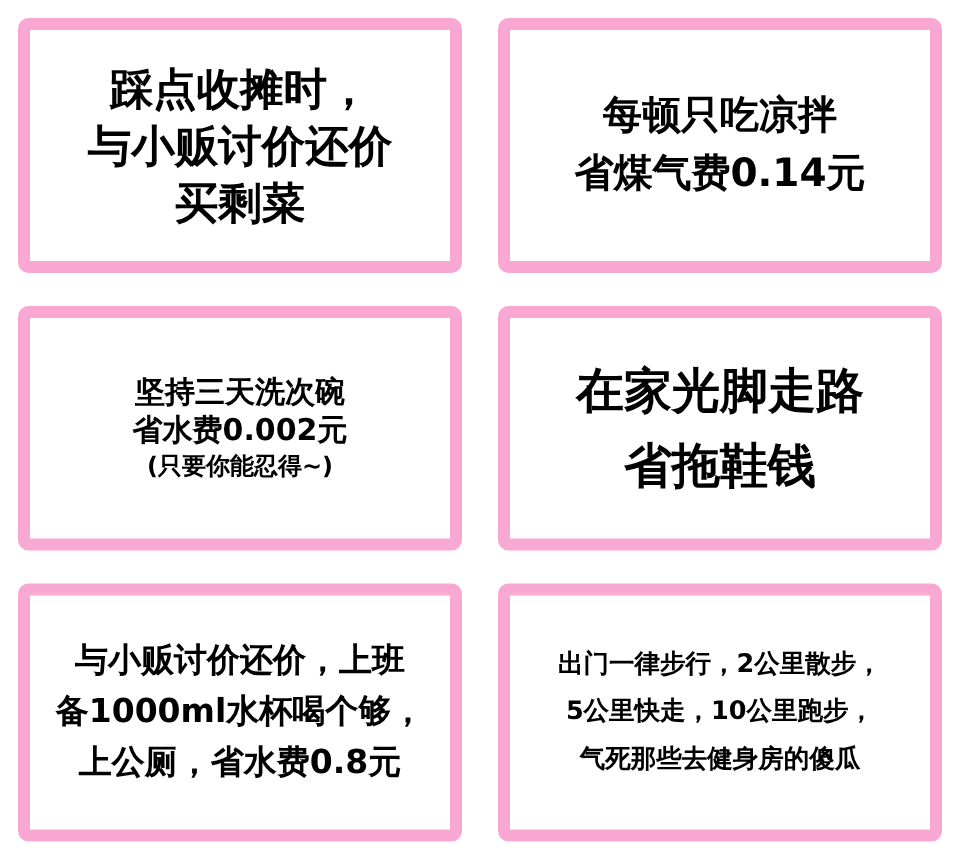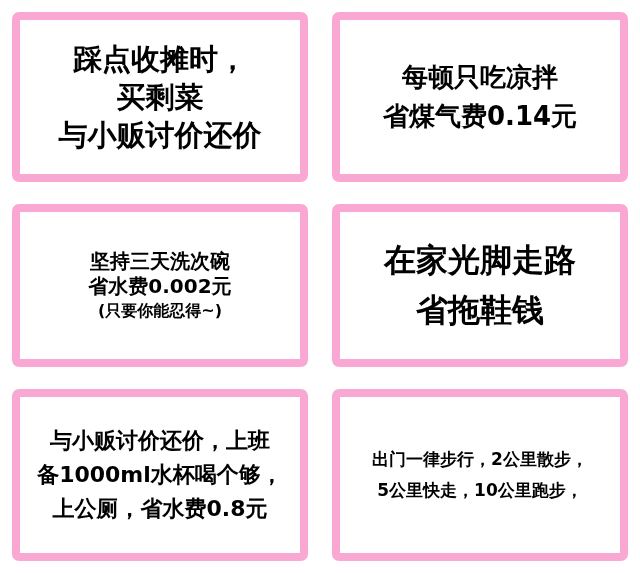--- a/index.html
+++ b/index.html
@@ -44,22 +44,22 @@
     .p5 .line { font-size: 22px; line-height: 1.55; }
     .p6 .line { font-size: 17px; line-height: 1.85; }
   </style>
 </head>
 <body>
 
 <div class="canvas">
 
   <div class="panel p1">
     <span class="line">踩点收摊时，</span>
+    <span class="line">与小贩讨价还价</span>
     <span class="line">买剩菜</span>
-    <span class="line">与小贩讨价还价</span>
   </div>
 
   <div class="panel p2">
     <span class="line">每顿只吃凉拌</span>
     <span class="line">省煤气费0.14元</span>
   </div>
 
   <div class="panel p3">
     <span class="line">坚持三天洗次碗</span>
     <span class="line">省水费0.002元</span>
@@ -73,15 +73,16 @@
 
   <div class="panel p5">
     <span class="line">与小贩讨价还价，上班</span>
     <span class="line">备1000ml水杯喝个够，</span>
     <span class="line">上公厕，省水费0.8元</span>
   </div>
 
   <div class="panel p6">
     <span class="line">出门一律步行，2公里散步，</span>
     <span class="line">5公里快走，10公里跑步，</span>
+    <span class="line">气死那些去健身房的傻瓜</span>
   </div>
 
 </div>
 
 </body></html>

